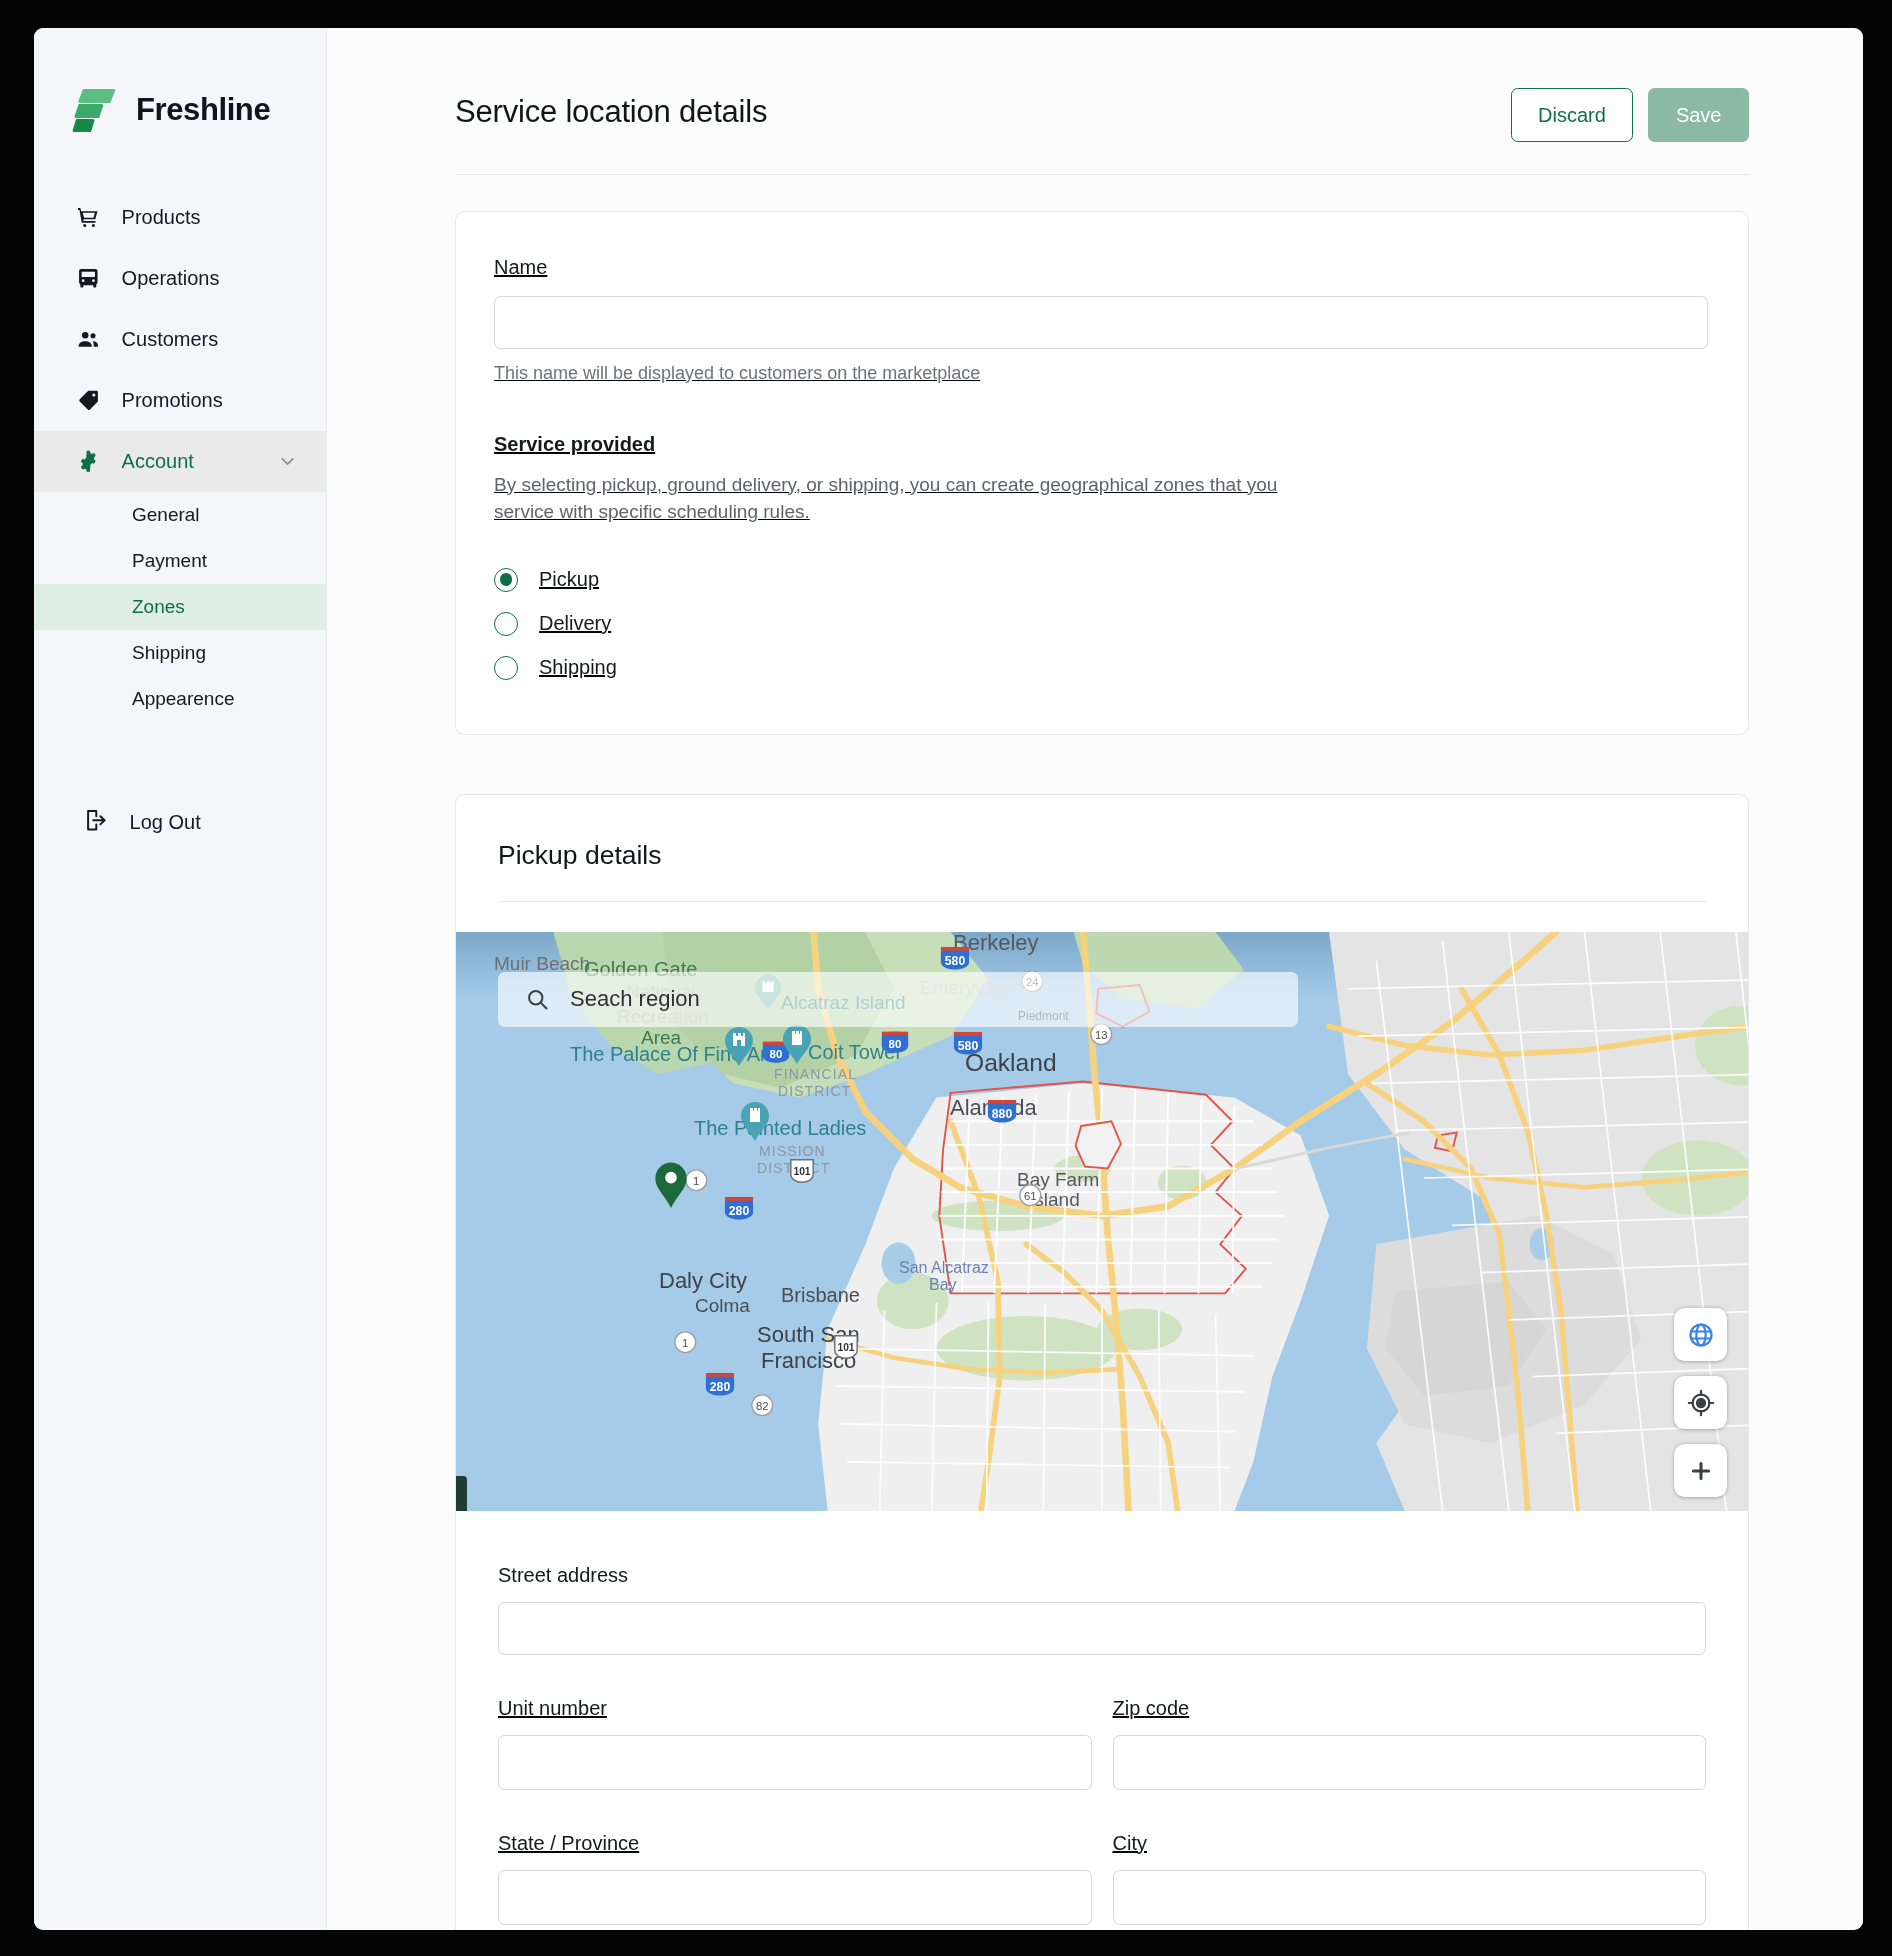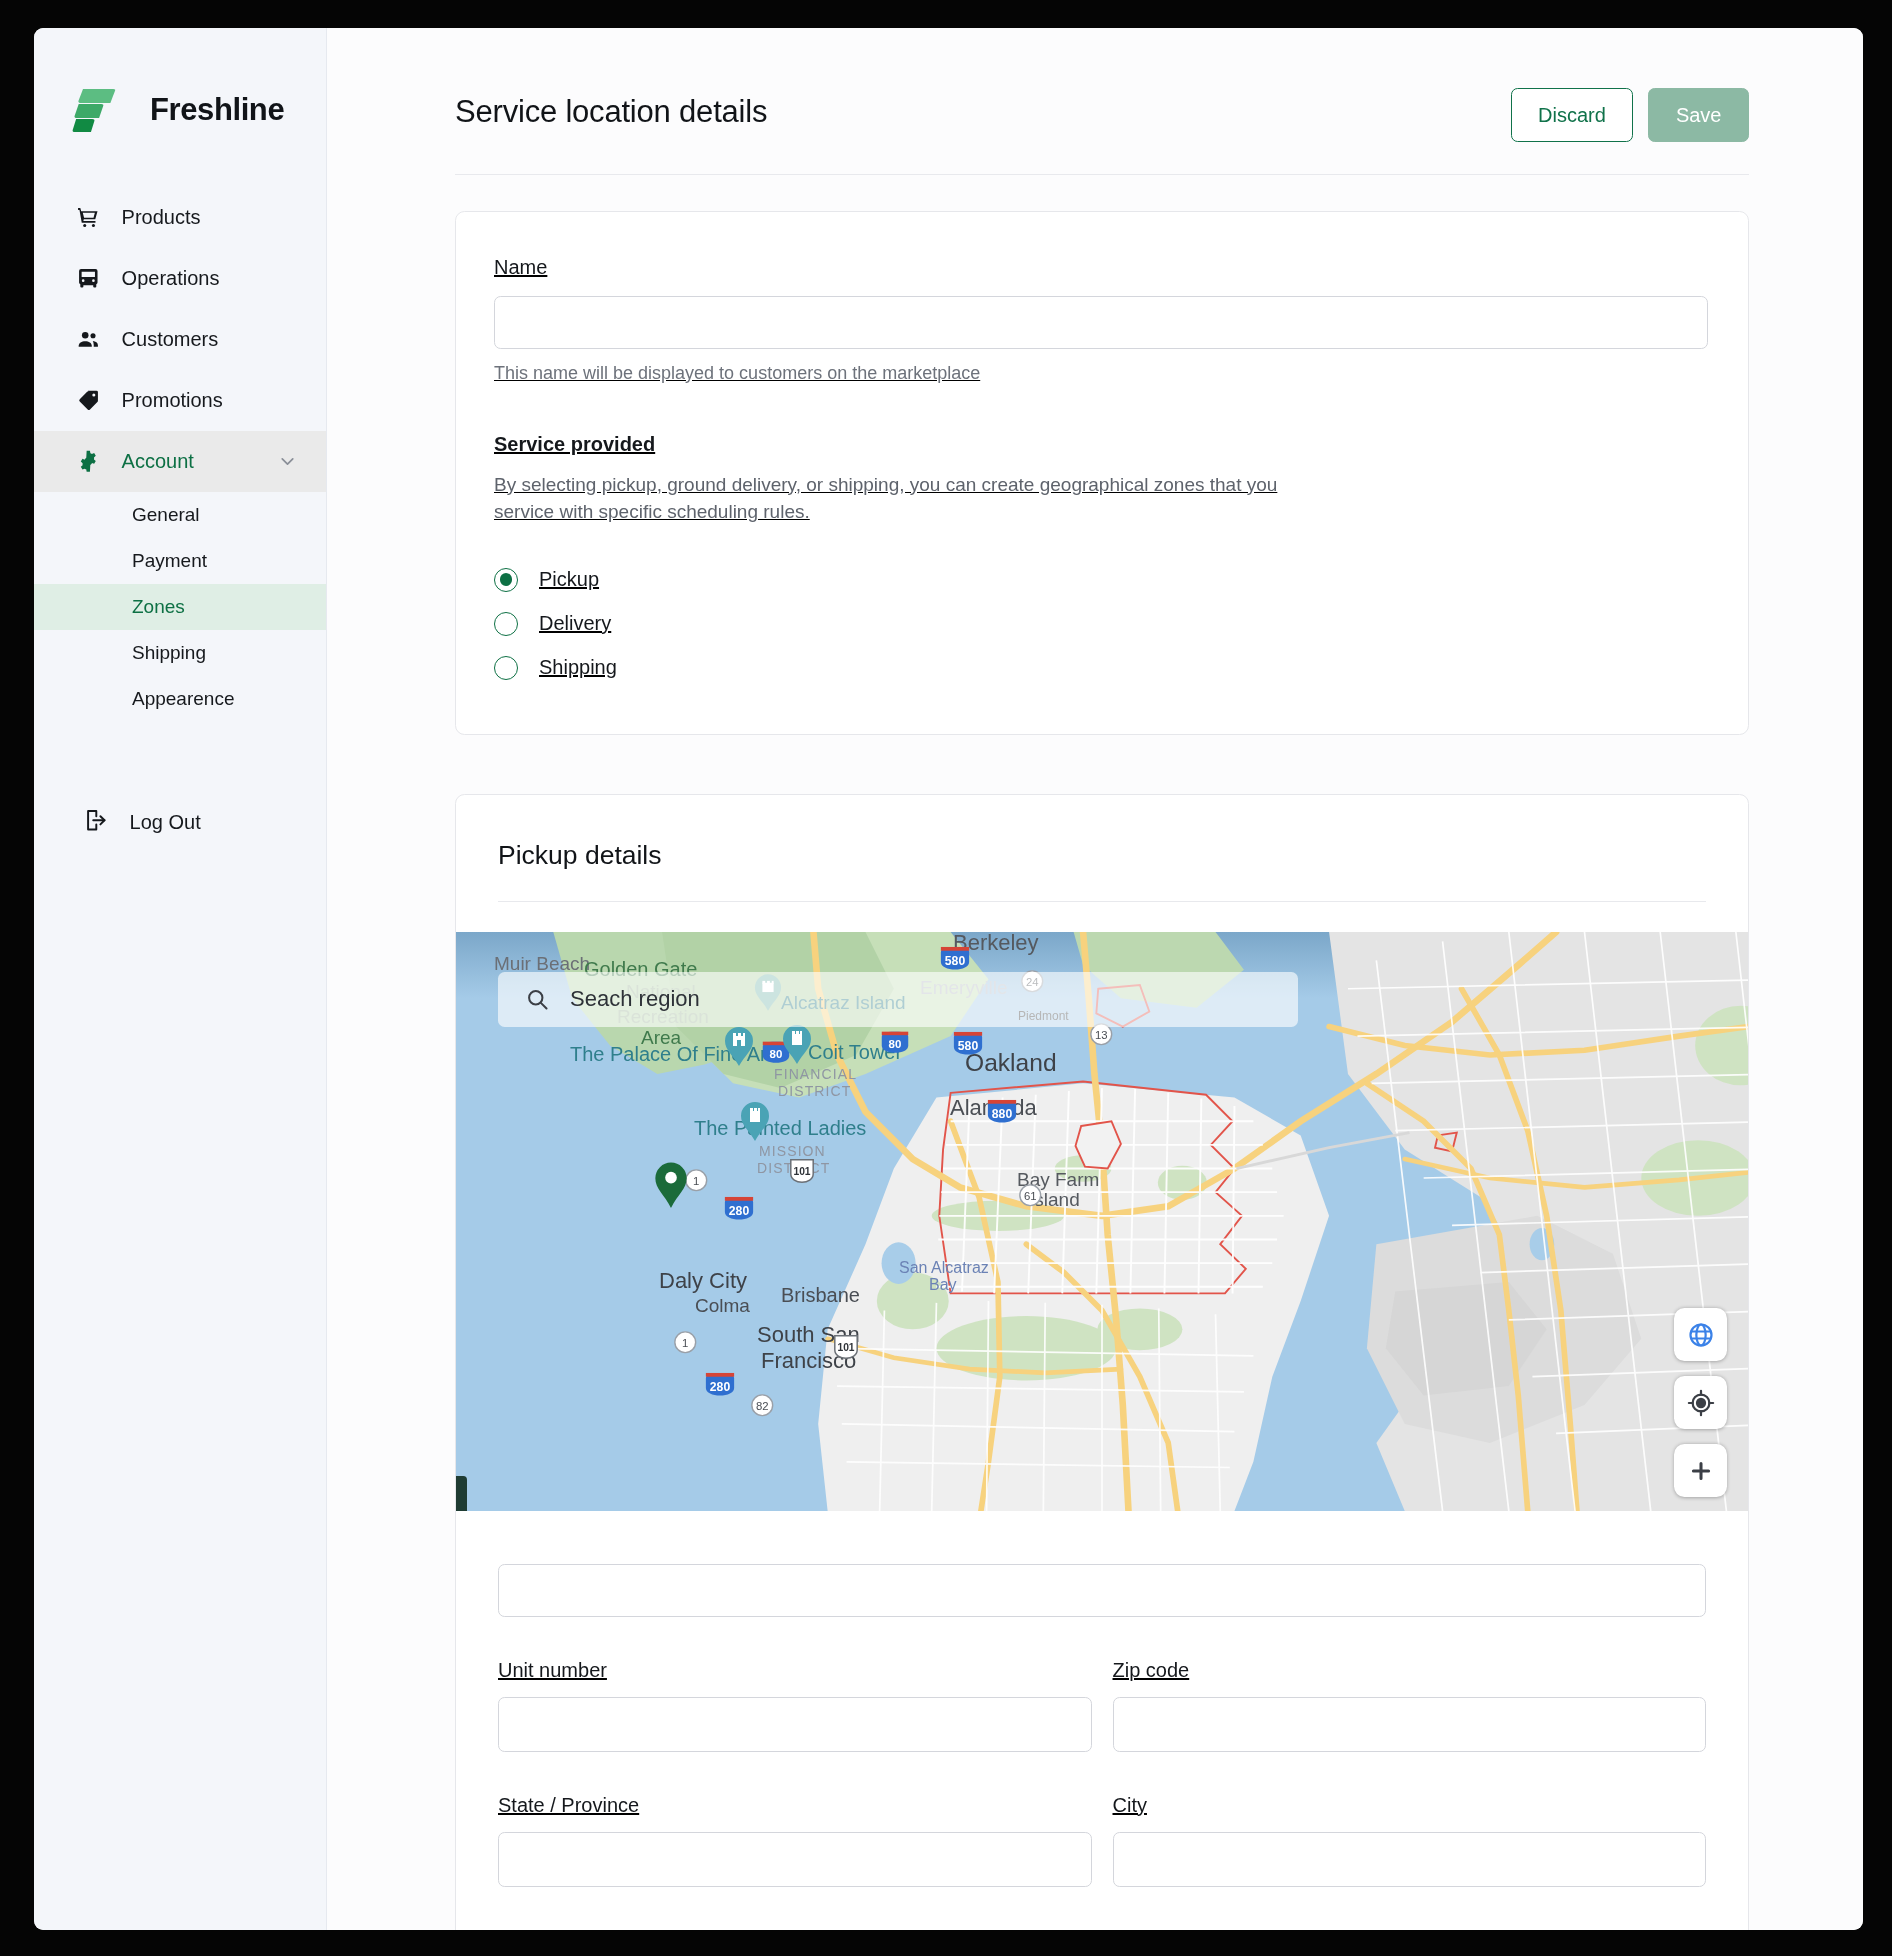--- a/index.html
+++ b/index.html
@@ -25,21 +25,21 @@
   }
 
   
   #sidebar {
     width:293px; flex:0 0 293px; height:100%;
     background:#f4f6fa;
     border-right:0.9px solid #e6e9ef;
     position:relative;
   }
   .logo-row {
-    display:flex; align-items:center; gap:33px;
+    display:flex; align-items:center; gap:19px;
     padding:59px 0 0 38px;
   }
   .logo-mark { width:45px; height:45px; position:relative; }
   .logo-mark span { position:absolute; display:block; border-radius:2.8px; }
   .lm1 { top:1.9px;  left:5.7px;  width:38px; height:14px; background:#5cbd82;
          clip-path:polygon(14% 0,100% 0,86% 100%,0 100%); }
   .lm2 { top:17px; left:1.9px;  width:30px; height:14px; background:#3da968;
          clip-path:polygon(16% 0,100% 0,84% 100%,0 100%); }
   .lm3 { top:32px; left:0px;  width:23px; height:13.2px; background:#118a43;
          clip-path:polygon(18% 0,100% 0,82% 100%,0 100%); }
@@ -598,20 +598,21 @@
             <svg width="28" height="28" viewBox="0 0 24 24" fill="none" stroke="#3b3f46" stroke-width="2.6" stroke-linecap="round">
               <path d="M12 5.5v13M5.5 12h13"></path>
             </svg>
           </div>
         </div>
 
         <div class="map-attr"></div>
       </div>
 
       <div class="addr-pad">
+        <div class="fl">Street address</div>
         <input class="text-input" type="text" value="" style="">
 
         <div class="row2">
           <div class="col">
             <div class="fl">Unit number</div>
             <input class="text-input" type="text" value="" style="">
           </div>
           <div class="col">
             <div class="fl">Zip code</div>
             <input class="text-input" type="text" value="" style="">

